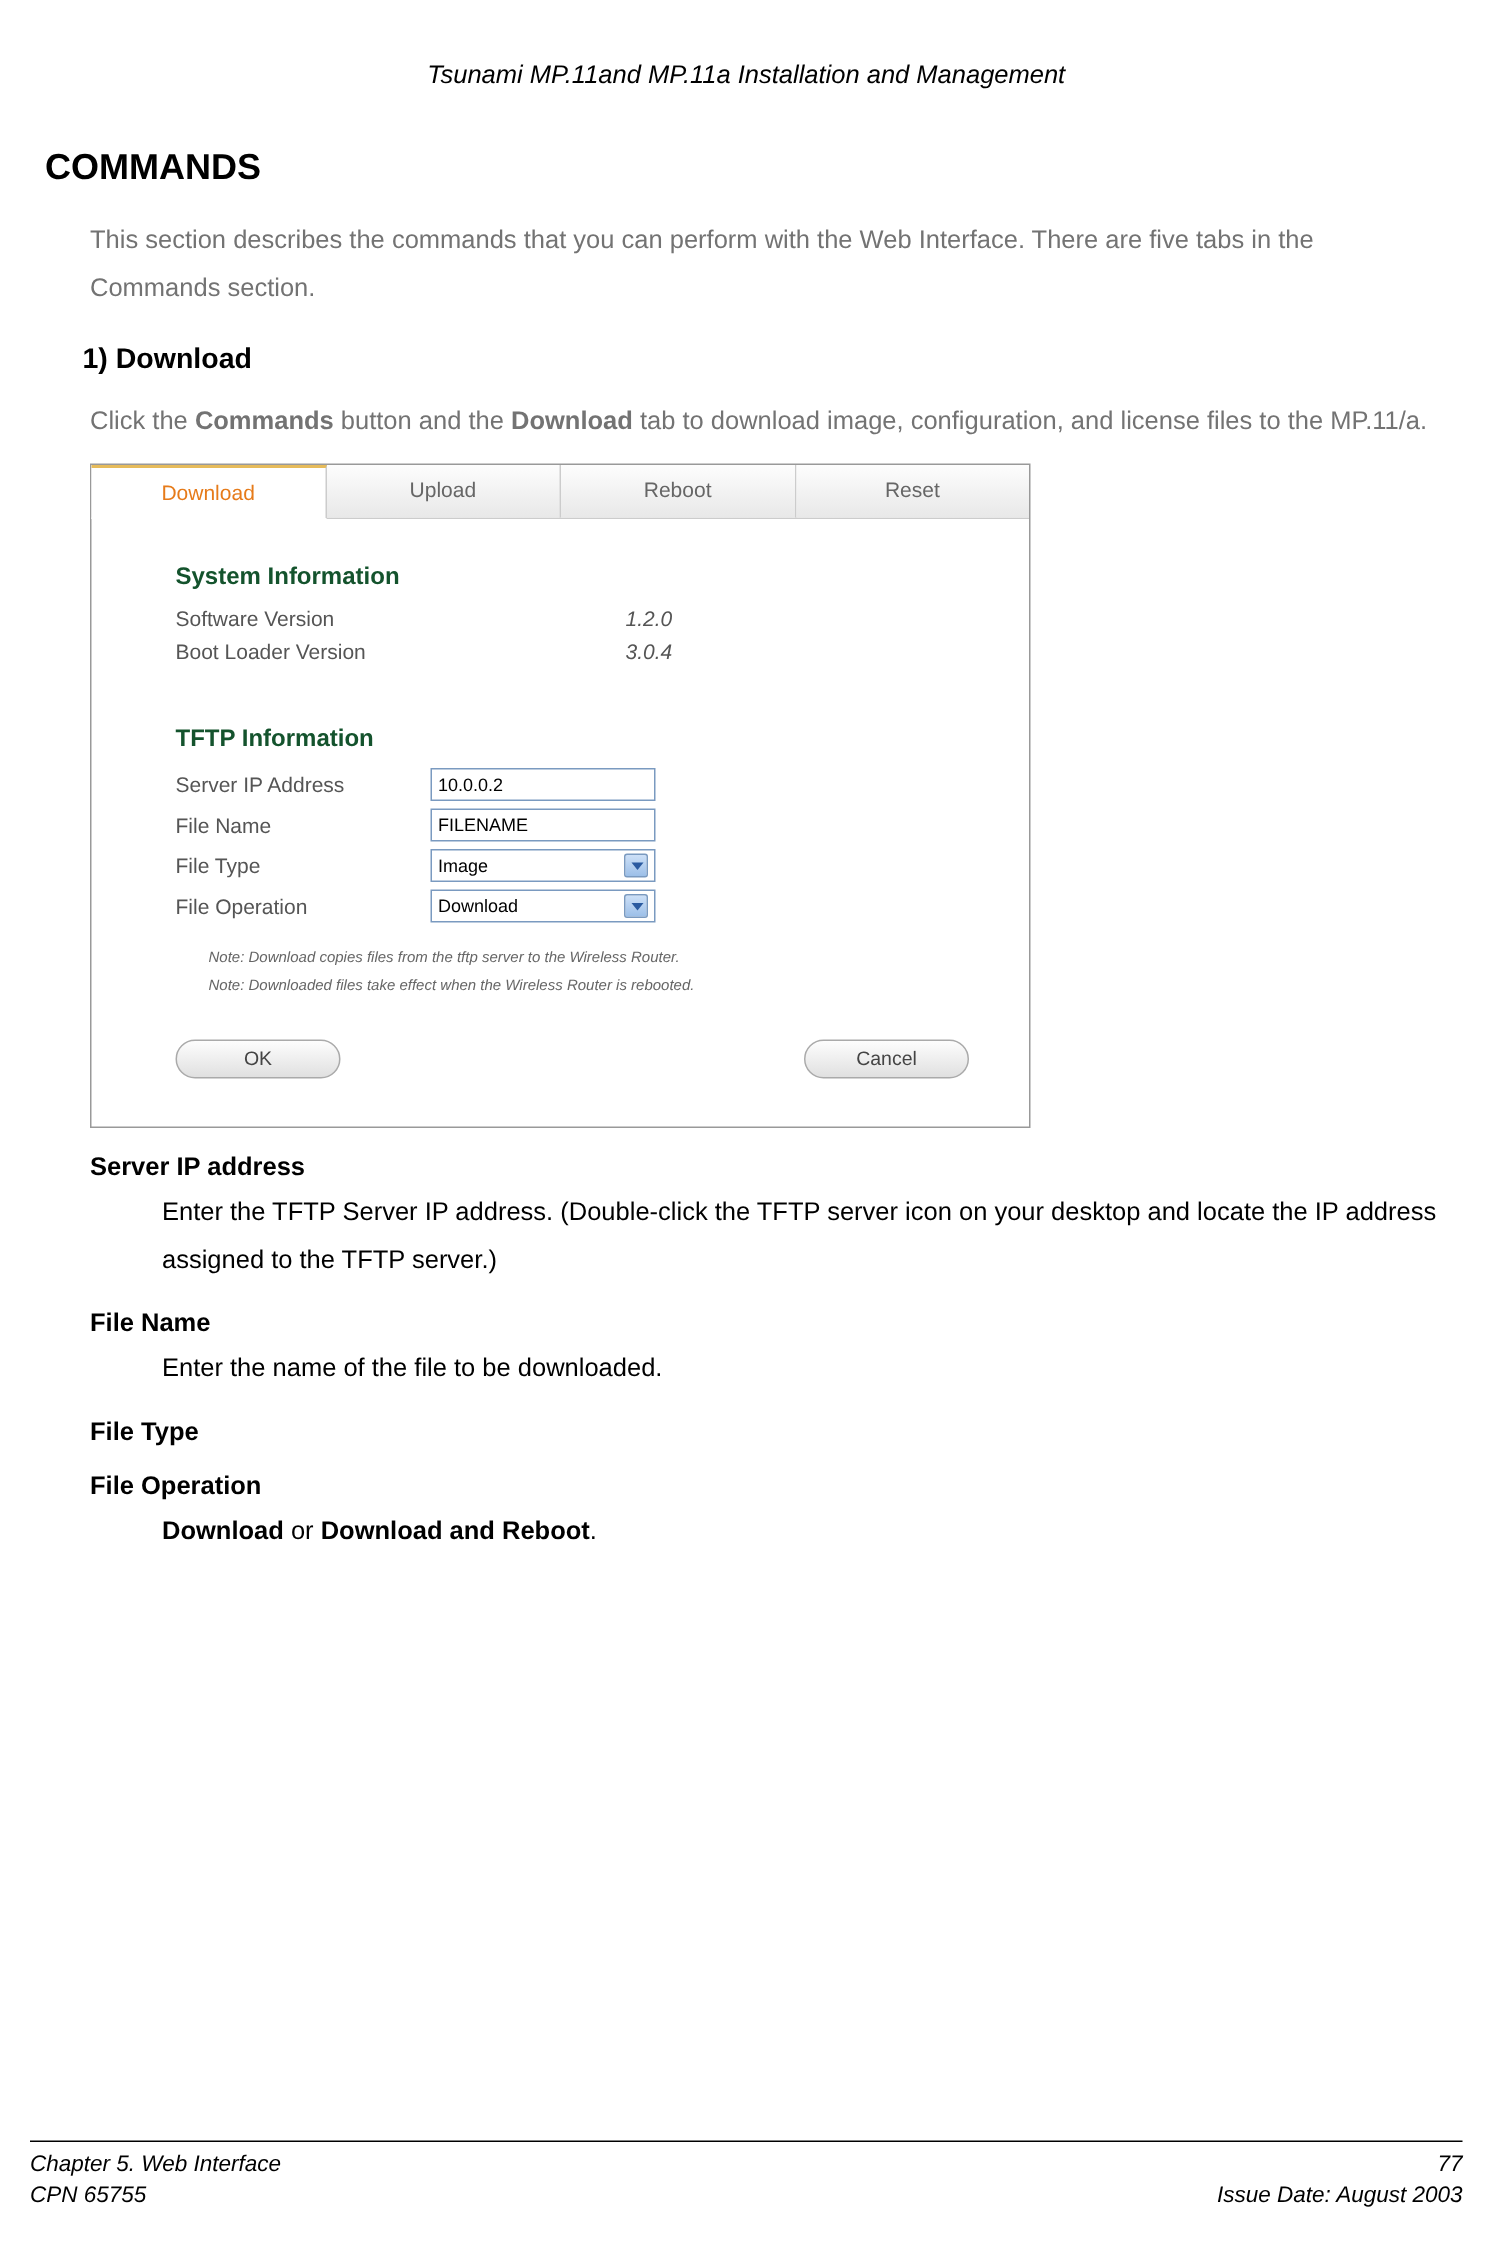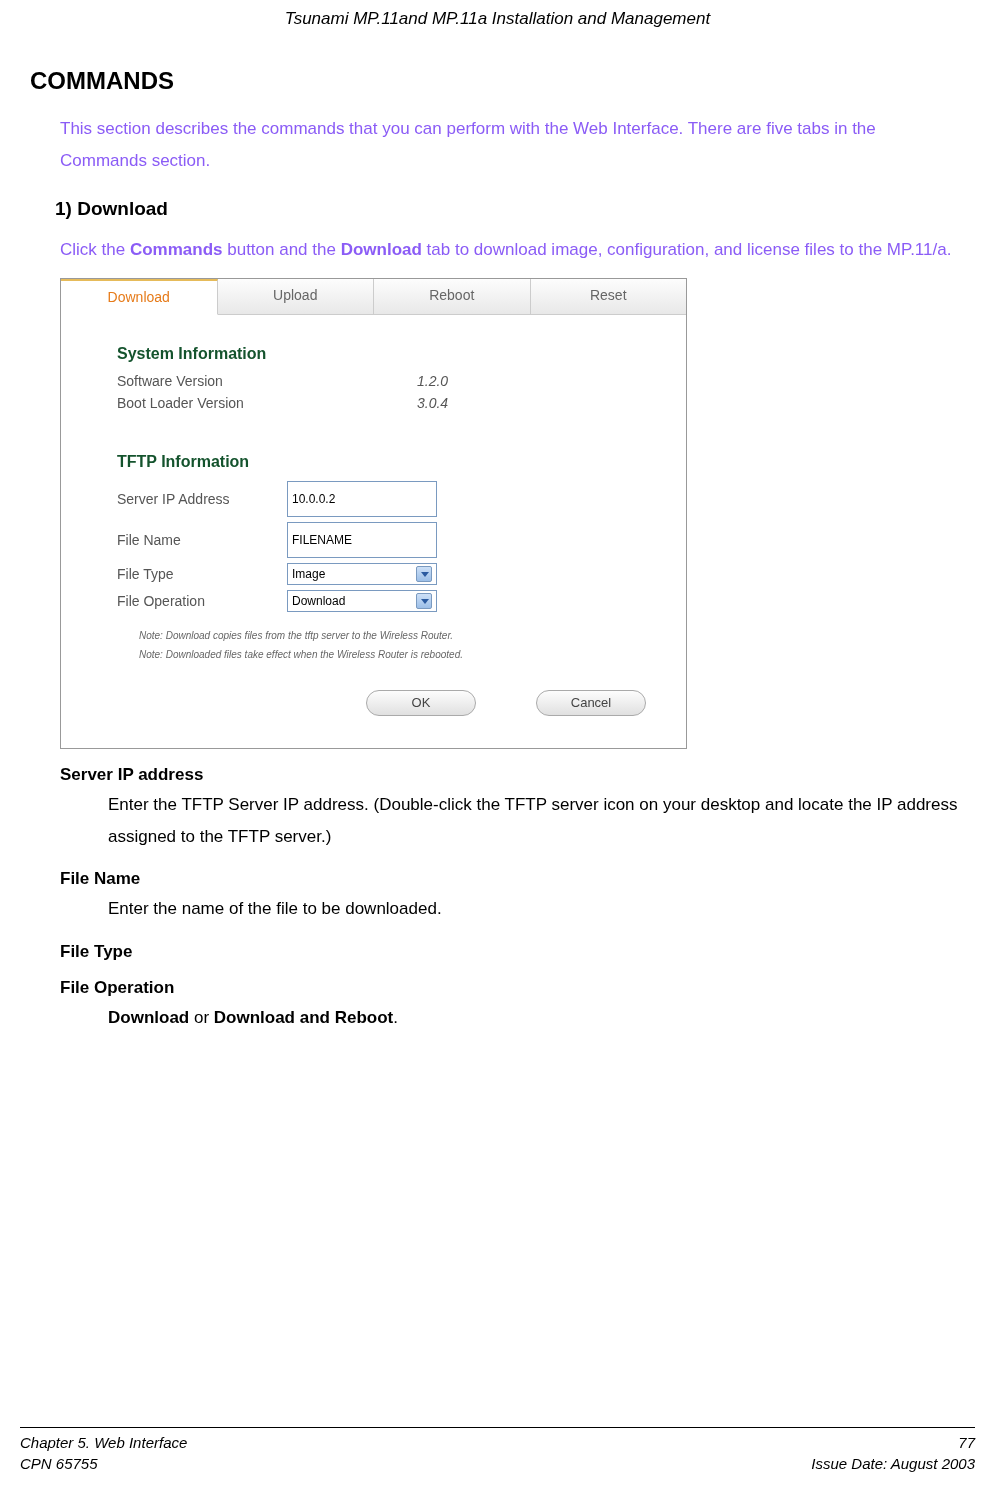--- a/index.html
+++ b/index.html
@@ -8,38 +8,38 @@
       width: 995px;
       height: 1496px;
       background: #fff;
       position: relative;
       padding: 0;
     }
     .page-header {
       text-align: center;
       font-style: italic;
       font-size: 17px;
-      padding-top: 9px;
+      padding-top: 40px;
       color: #000;
     }
     .content {
       padding: 0 30px;
     }
     h1.commands {
       font-size: 24px;
       font-weight: bold;
       margin-top: 38px;
       margin-bottom: 18px;
       color: #000;
     }
     .body-text {
       font-size: 17px;
       line-height: 1.9;
       margin-left: 30px;
-      color: #8b5cf6;
+      color: #737373;
     }
     h2.download {
       font-size: 19px;
       font-weight: bold;
       margin-top: 20px;
       margin-bottom: 14px;
       margin-left: 25px;
     }
     .ui-panel {
       margin-left: 30px;
@@ -93,21 +93,21 @@
       align-items: center;
       margin: 5px 0;
     }
     .form-label {
       width: 170px;
       font-size: 14px;
       color: #555;
     }
     .text-input {
       width: 150px;
-      height: 36px;
+      height: 22px;
       font-size: 12px;
       padding: 2px 4px;
       border: 1px solid #7a9ac0;
       background: #fff;
     }
     .select-box {
       width: 150px;
       height: 22px;
       position: relative;
       border: 1px solid #7a9ac0;
@@ -137,21 +137,21 @@
     .note {
       font-size: 10px;
       font-style: italic;
       color: #666;
       margin-top: 16px;
       line-height: 1.5;
       margin-left: 22px;
     }
     .button-row {
       display: flex;
-      justify-content: flex-end;
+      justify-content: space-between;
       gap: 60px;
       margin-top: 28px;
       margin-bottom: 4px;
     }
     .ui-button {
       width: 110px;
       height: 26px;
       border-radius: 13px;
       background: linear-gradient(#fdfdfd, #e0e0e0);
       border: 1px solid #aaa;

